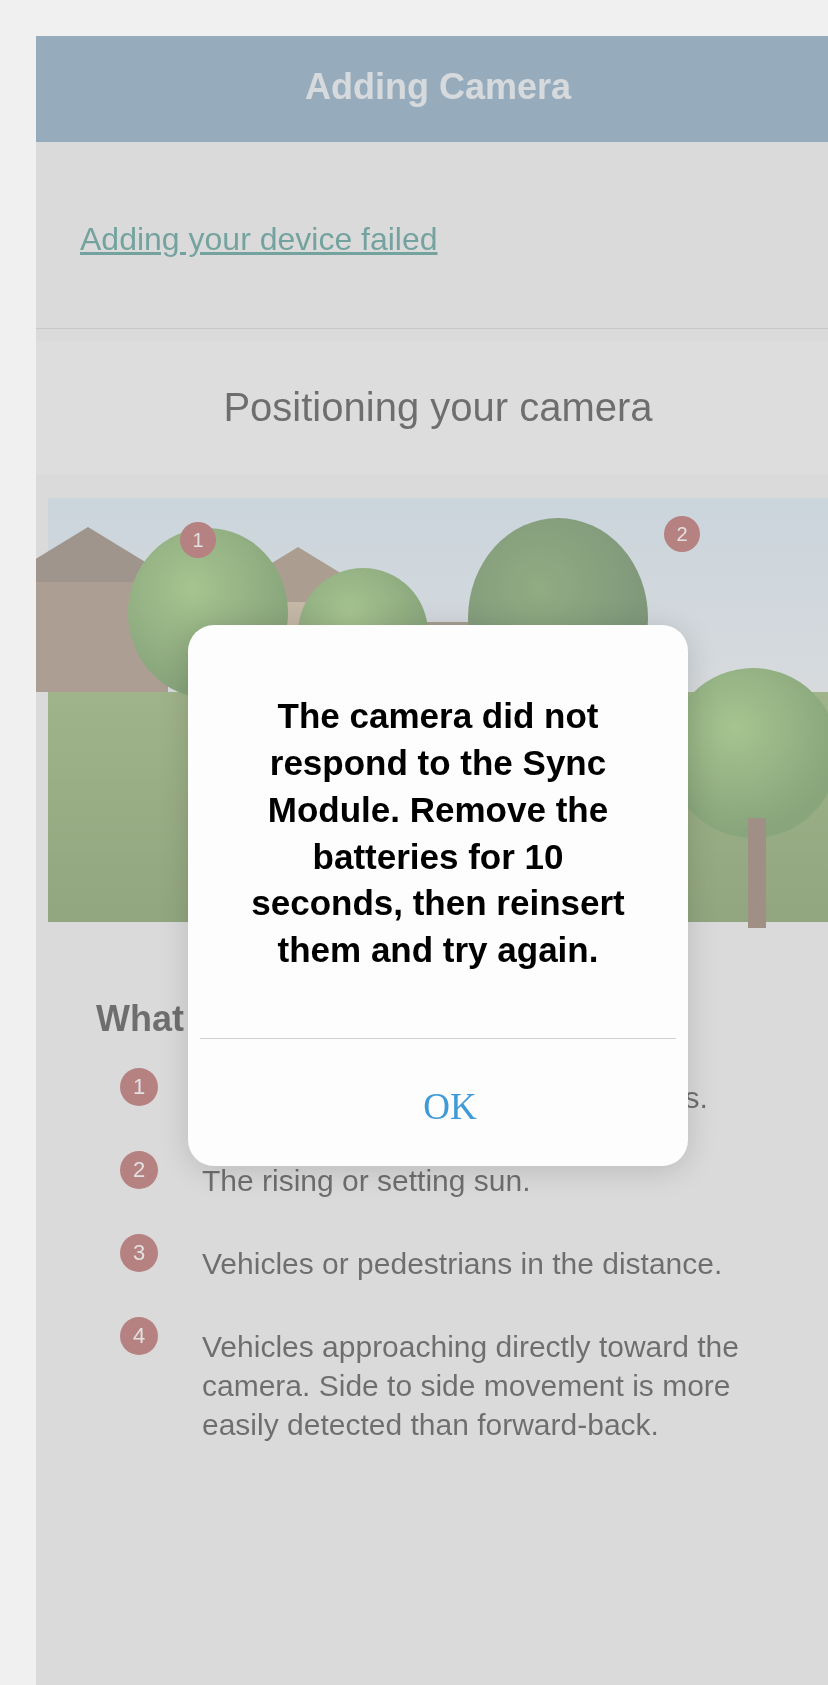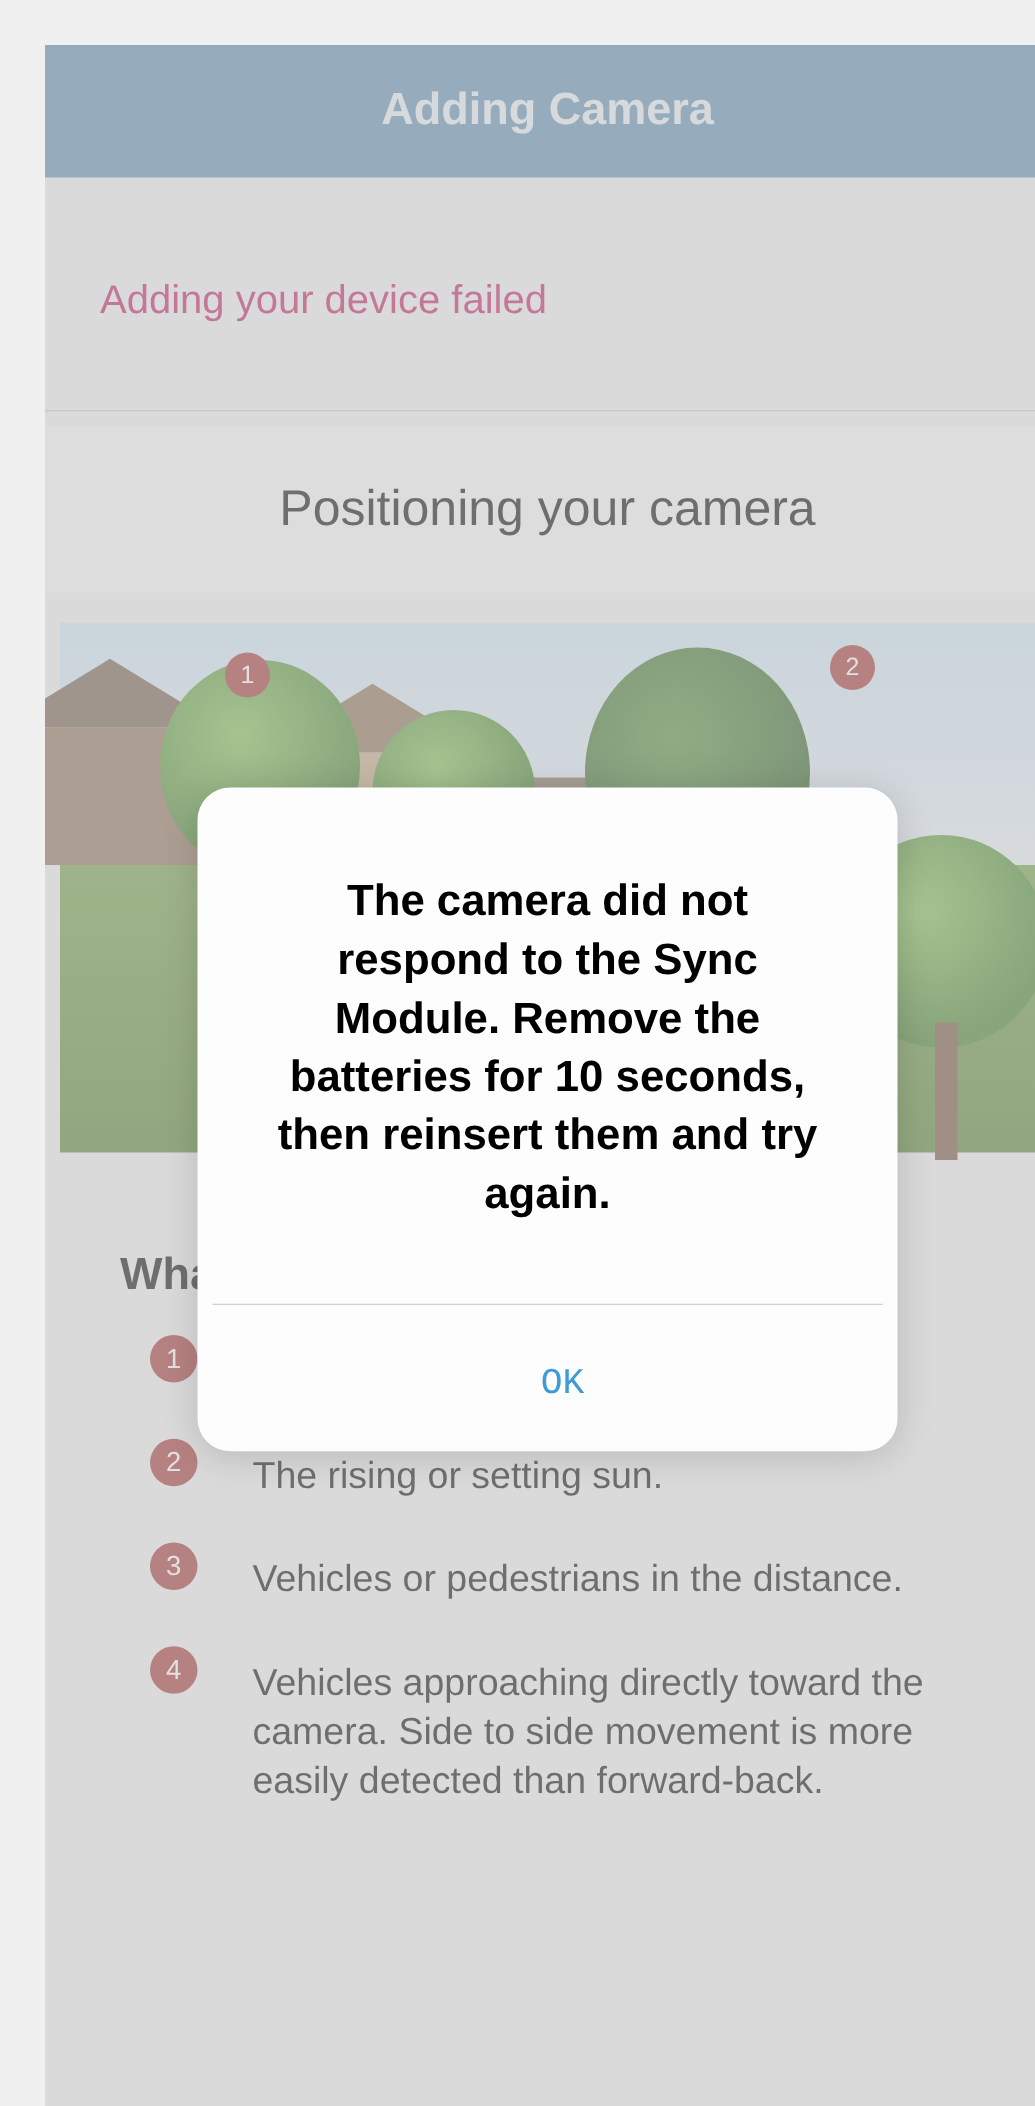--- a/index.html
+++ b/index.html
@@ -26,21 +26,22 @@
     font-weight: 600;
   }
 
   .status-section {
     background: #f0f0f0;
     padding: 55px 32px 58px 32px;
     border-bottom: 1px solid #c8c8c8;
   }
   .status-text {
     font-size: 32px;
-    color: #be185d;
+    color: #0f766e;
+    text-decoration: underline;
   }
 
   .subtitle-section {
     background: #f6f6f6;
     padding: 32px 0;
     text-align: center;
   }
   .subtitle-text {
     font-size: 40px;
     color: #000;
@@ -153,21 +154,21 @@
   
   .overlay {
     position: absolute;
     inset: 0;
     background: rgba(200,200,200,0.55);
     display: flex;
     align-items: center;
     justify-content: center;
   }
   .alert {
-    width: 560px;
+    width: 500px;
     background: #fdfdfd;
     border-radius: 26px;
     overflow: hidden;
     box-shadow: 0 4px 30px rgba(0,0,0,0.15);
     margin-top: 70px;
   }
   .alert-body {
     padding: 44px 34px 40px 34px;
     text-align: center;
   }
@@ -179,25 +180,25 @@
   }
   .alert-sep {
     height: 1px;
     background: #d0d0d0;
   }
   .alert-btn {
     width: 100%;
     border: none;
     background: transparent;
     color: #3f9ad8;
-    font-size: 29px;
+    font-size: 37px;
     font-weight: 400;
     padding: 22px 0 26px 0;
     cursor: pointer;
-    font-family: Liberation Mono, monospace;
+    font-family: Liberation Serif, serif;
   }
 </style>
 </head>
 <body>
 
 <div class="header">
   <div class="header-title">Adding Camera</div>
 </div>
 
 <div class="status-section">

